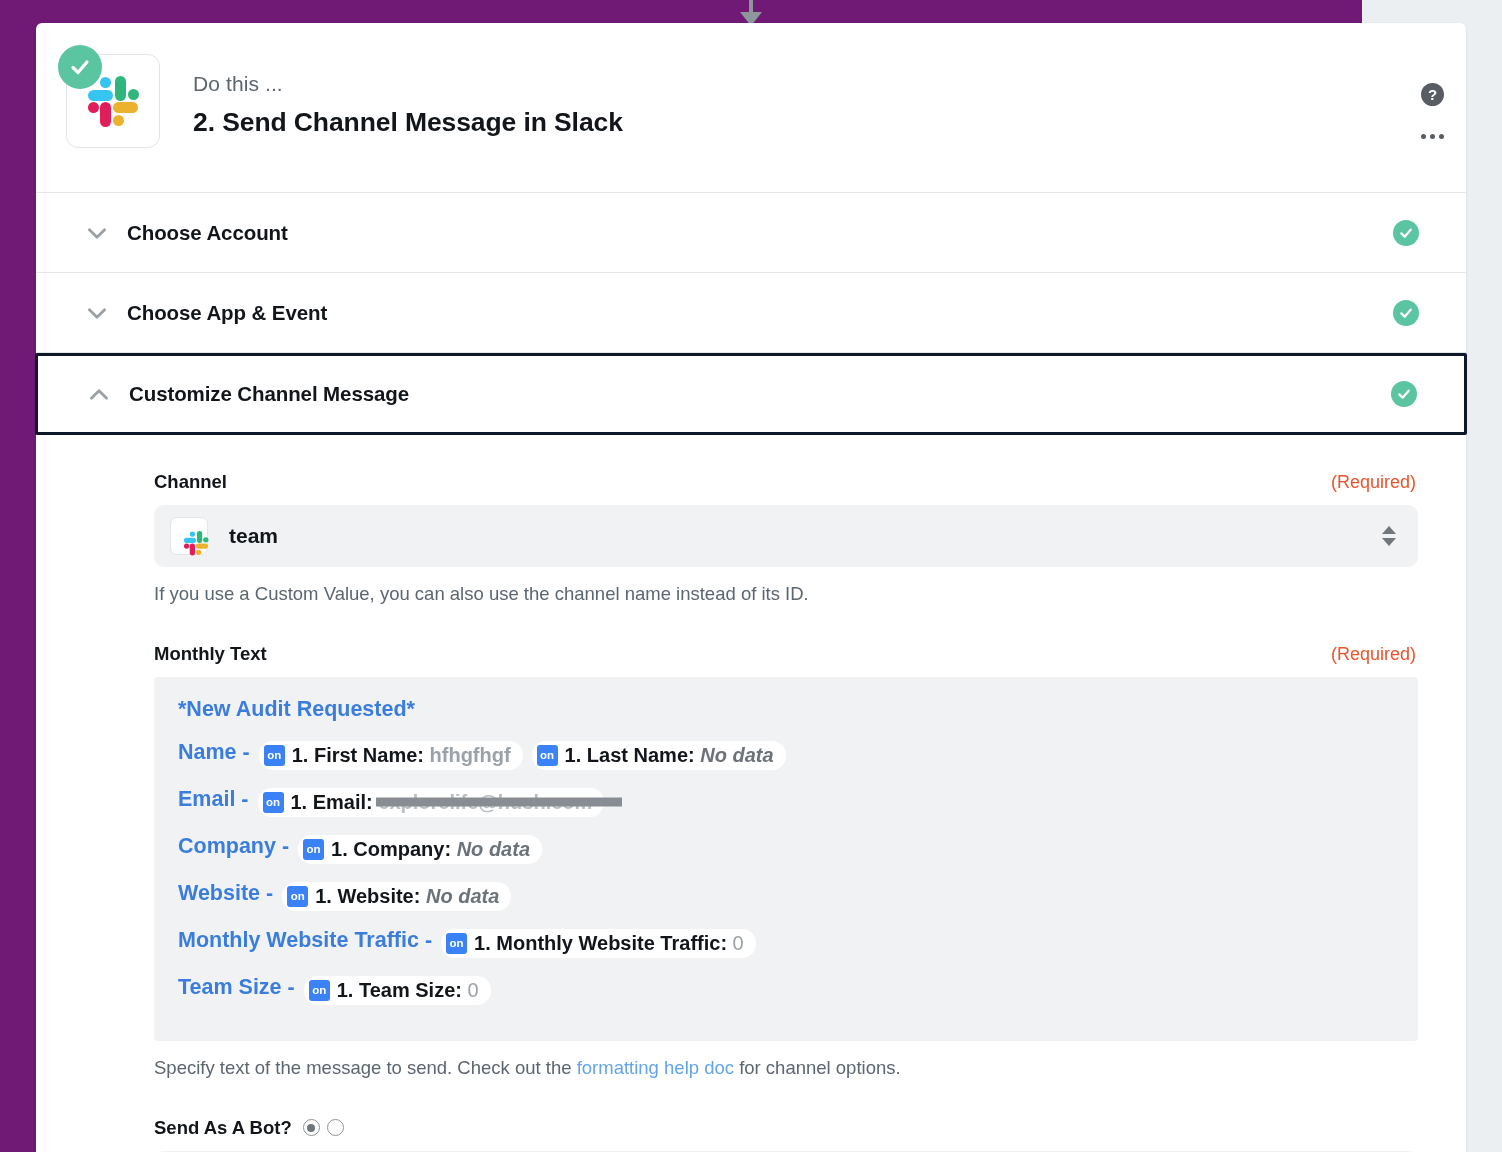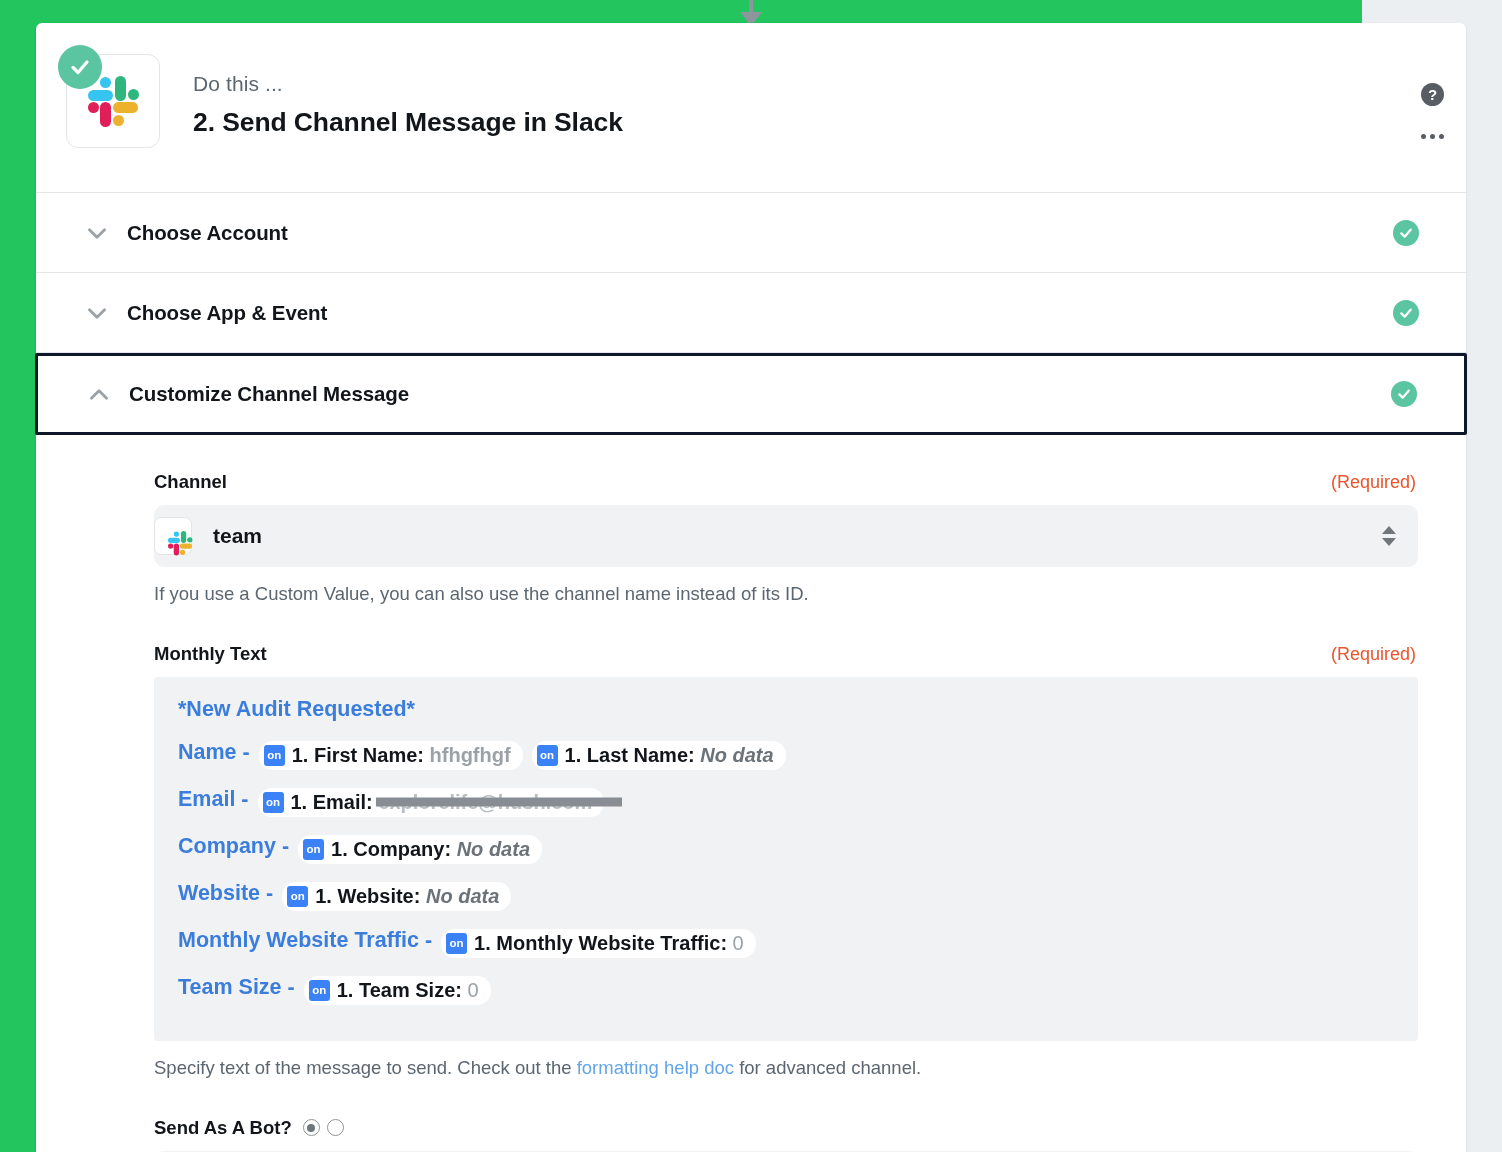--- a/index.html
+++ b/index.html
@@ -7,21 +7,21 @@
     width: 1502px;
     height: 1152px;
     background: #eceff1;
     font-family: "Liberation Sans", sans-serif;
     overflow: hidden;
   }
   .page {
     position: relative;
     width: 1362px;
     height: 1152px;
-    background: #22c55e;
+    background: #701a75;
   }
   
   .connector {
     position: absolute;
     left: 749px;
     top: 0;
     width: 4px;
     height: 14px;
     background: #8d969d;
   }
@@ -145,20 +145,21 @@
   }
   .field-label { font-size: 18.5px; font-weight: 700; color: #12161a; }
   .required { font-size: 18px; color: #e8552e; font-weight: 400; }
   .select-box {
     margin-left: 70px;
     position: relative;
     height: 62px;
     background: #f1f2f3;
     border-radius: 10px;
     display: flex; align-items: center;
+    padding-left: 16px;
     cursor: pointer;
   }
   .select-app-icon {
     width: 38px; height: 38px; border: 1px solid #e2e5e7; border-radius: 7px;
     background: #fff; display: flex; align-items: center; justify-content: center;
     flex: 0 0 38px;
   }
   .select-app-icon .slack-mark { width: 25px; height: 25px; transform: scale(0.48); }
   .select-value {
     font-size: 21px; font-weight: 700; color: #12161a; margin-left: 21px;
@@ -412,21 +413,21 @@
                 <span class="lbl">Team Size -</span>
                 <span class="token">
                   <span class="on-badge">on</span>
                   <span class="token-text">1. Team Size:&nbsp;</span>
                   <span class="token-text token-val zero">0</span>
                 </span>
               </div>
             </div>
         </div>
         <div class="help-text">
-          <span>Specify text of the message to send. Check out the </span><a href="#">formatting help doc</a><span> for advanced channel.</span>
+          <span>Specify text of the message to send. Check out the </span><a href="#">formatting help doc</a><span> for channel options.</span>
         </div>
       </div>
 
       <div class="field" style="margin-top:36px;">
         <div class="radio-label-row">
           <span class="field-label">Send As A Bot?</span>
           <span class="radio-group">
             <span class="radio checked"></span>
             <span class="radio"></span>
           </span>

